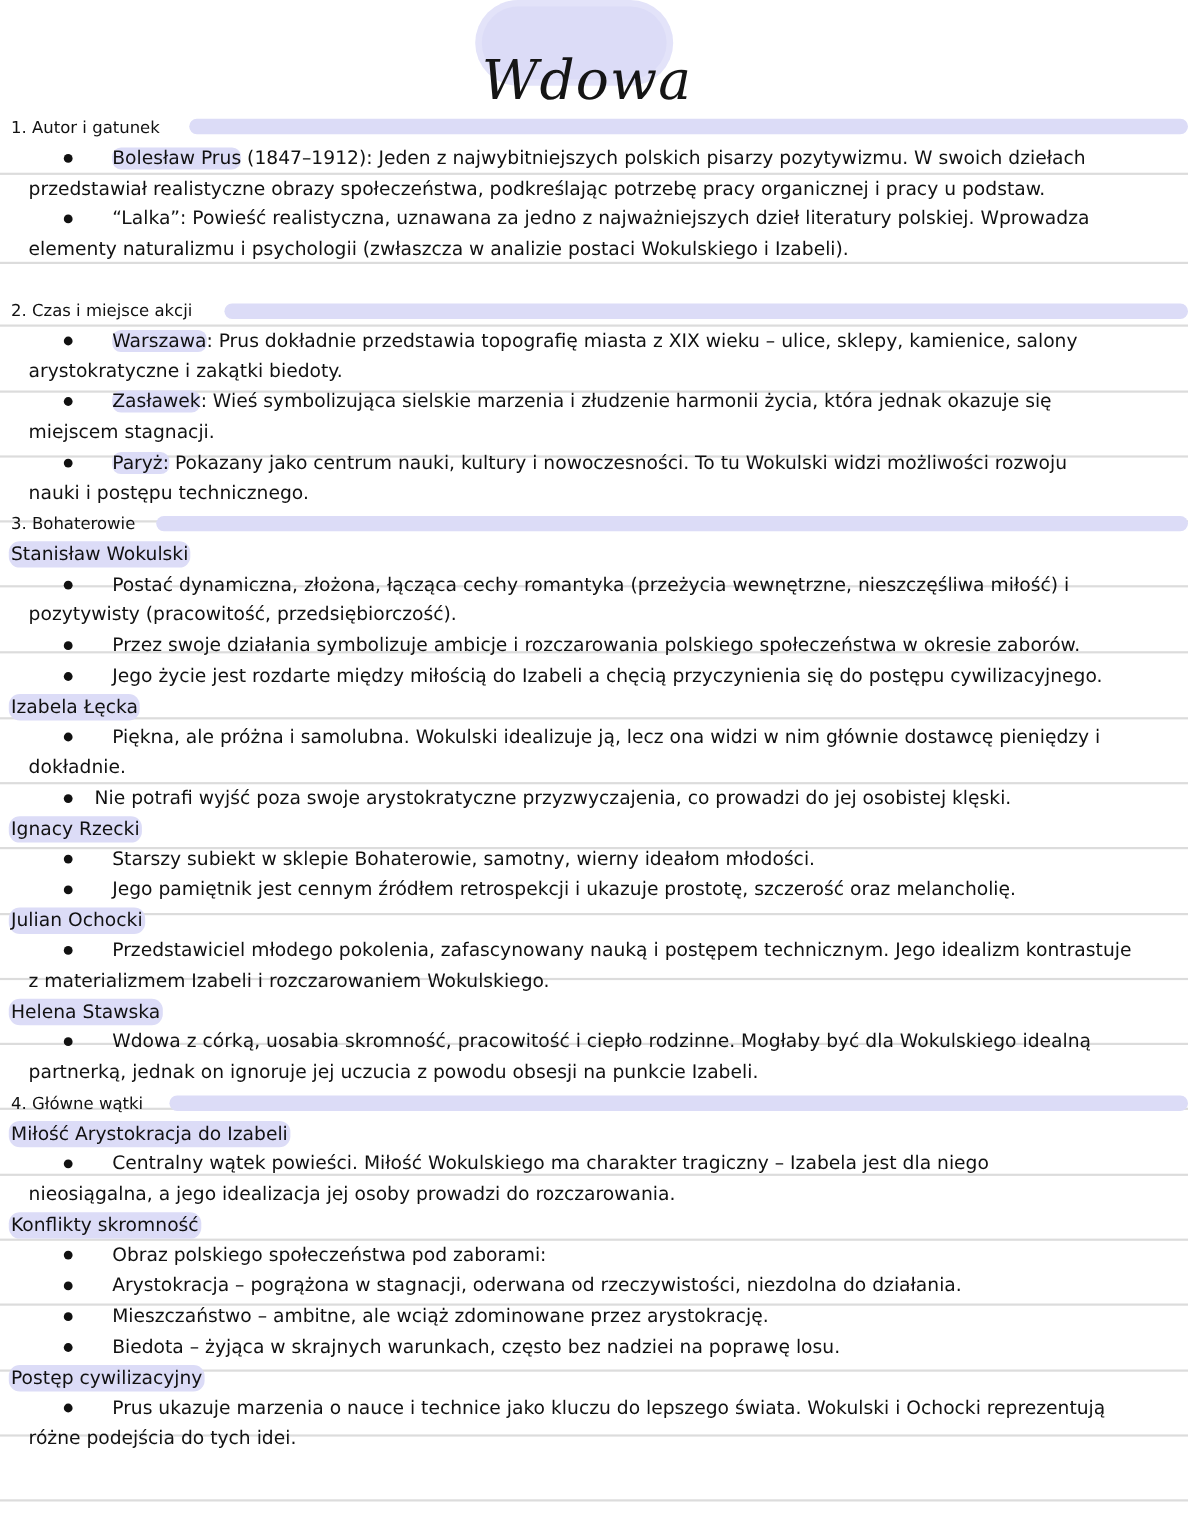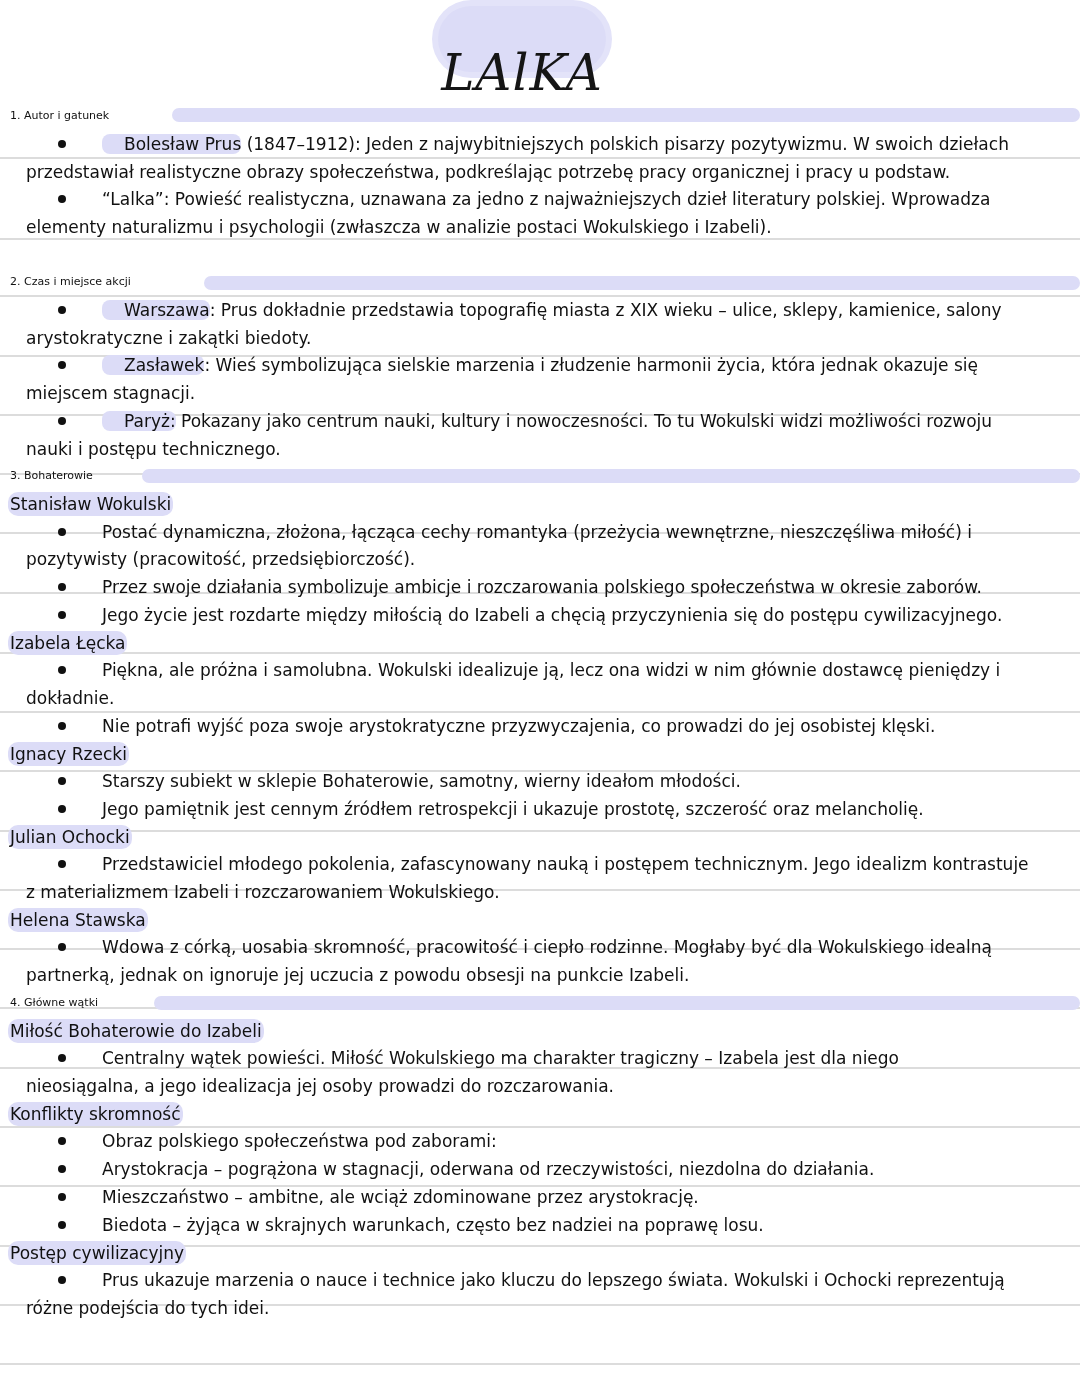--- a/index.html
+++ b/index.html
@@ -12,33 +12,33 @@
     position: absolute; left: 438px; top: 6px; width: 168px; height: 66px;
     background: #dcdcf7; border-radius: 34px;
     box-shadow: 0 0 0 6px #e3e3f9;
   }
   .title {
     position: absolute; left: 438px; top: 4px; width: 168px; text-align: center;
     font-family: "DejaVu Serif", serif; font-style: italic; font-size: 50px;
     letter-spacing: 1px; color: #151515; line-height: 70px; font-weight: normal;
   }
   .line { position: absolute; font-size: 17px; line-height: 24px; white-space: nowrap; }
-  .sec-head { position: absolute; left: 10px; font-size: 11px; line-height: 24px; white-space: nowrap; }
+  .sec-head { position: absolute; left: 10px; font-size: 15px; line-height: 24px; white-space: nowrap; }
   .sec-bar {
     position: absolute; height: 14px; background: #dcdcf7; border-radius: 7px; right: 0;
   }
   .sub-head {
     position: absolute; left: 8px; font-size: 17px; line-height: 24px; white-space: nowrap;
     padding: 0 2px;
     background: #dcdcf7; border-radius: 10px;
   }
   .bullet {
     position: absolute; left: 58px; width: 8px; height: 8px; border-radius: 50%; background: #111;
   }
-  .hl { background: #dcdcf7; border-radius: 8px; padding-left: 22px; }
+  .hl { background: #dcdcf7; border-radius: 8px; }
 </style>
 </head>
 <body>
 
 <div>
   <div class="rule" style="top:157px"></div>
   <div class="rule" style="top:238px"></div>
   <div class="rule" style="top:295px"></div>
   <div class="rule" style="top:355px"></div>
   <div class="rule" style="top:414px"></div>
@@ -54,21 +54,21 @@
   <div class="rule" style="top:1007px"></div>
   <div class="rule" style="top:1067px"></div>
   <div class="rule" style="top:1126px"></div>
   <div class="rule" style="top:1185px"></div>
   <div class="rule" style="top:1245px"></div>
   <div class="rule" style="top:1304px"></div>
   <div class="rule" style="top:1363px"></div>
 </div>
 
 <div class="title-wrap"></div>
-<h1 class="title">LAlKA</h1>
+<h1 class="title">Wdowa</h1>
 
 <div class="sec-bar" style="top:108px; left:172px;"></div>
 <div class="sec-head" style="top:104px">1. Autor i gatunek</div>
 
 <div class="bullet" style="top:140px"></div>
 <div class="line" style="left:102px; top:132px">
   <span class="hl">Bolesław Prus</span><span> (1847–1912): Jeden z najwybitniejszych polskich pisarzy pozytywizmu. W swoich dziełach</span>
 </div>
 <div class="line" style="left:26px; top:160px">przedstawiał realistyczne obrazy społeczeństwa, podkreślając potrzebę pracy organicznej i pracy u podstaw.</div>
 
@@ -107,42 +107,42 @@
 <div class="bullet" style="top:583px"></div>
 <div class="line" style="left:102px; top:575px">Przez swoje działania symbolizuje ambicje i rozczarowania polskiego społeczeństwa w okresie zaborów.</div>
 <div class="bullet" style="top:611px"></div>
 <div class="line" style="left:102px; top:603px">Jego życie jest rozdarte między miłością do Izabeli a chęcią przyczynienia się do postępu cywilizacyjnego.</div>
 
 <div class="sub-head" style="top:631px">Izabela Łęcka</div>
 <div class="bullet" style="top:666px"></div>
 <div class="line" style="left:102px; top:658px">Piękna, ale próżna i samolubna. Wokulski idealizuje ją, lecz ona widzi w nim głównie dostawcę pieniędzy i</div>
 <div class="line" style="left:26px; top:686px">dokładnie.</div>
 <div class="bullet" style="top:722px"></div>
-<div class="line" style="left:102px; top:714px">Nie potrafi wyjść poza swoje arystokratyczne przyzwyczajenia, co prowadzi do jej osobistej klęski.</div>
+<div class="line" style="left:86px; top:714px">Nie potrafi wyjść poza swoje arystokratyczne przyzwyczajenia, co prowadzi do jej osobistej klęski.</div>
 
 <div class="sub-head" style="top:742px">Ignacy Rzecki</div>
 <div class="bullet" style="top:777px"></div>
 <div class="line" style="left:102px; top:769px">Starszy subiekt w sklepie Bohaterowie, samotny, wierny ideałom młodości.</div>
 <div class="bullet" style="top:805px"></div>
 <div class="line" style="left:102px; top:797px">Jego pamiętnik jest cennym źródłem retrospekcji i ukazuje prostotę, szczerość oraz melancholię.</div>
 
 <div class="sub-head" style="top:825px">Julian Ochocki</div>
 <div class="bullet" style="top:860px"></div>
 <div class="line" style="left:102px; top:852px">Przedstawiciel młodego pokolenia, zafascynowany nauką i postępem technicznym. Jego idealizm kontrastuje</div>
 <div class="line" style="left:26px; top:880px">z materializmem Izabeli i rozczarowaniem Wokulskiego.</div>
 
 <div class="sub-head" style="top:908px">Helena Stawska</div>
 <div class="bullet" style="top:943px"></div>
 <div class="line" style="left:102px; top:935px">Wdowa z córką, uosabia skromność, pracowitość i ciepło rodzinne. Mogłaby być dla Wokulskiego idealną</div>
 <div class="line" style="left:26px; top:963px">partnerką, jednak on ignoruje jej uczucia z powodu obsesji na punkcie Izabeli.</div>
 
 <div class="sec-bar" style="top:996px; left:154px;"></div>
 <div class="sec-head" style="top:991px">4. Główne wątki</div>
 
-<div class="sub-head" style="top:1019px">Miłość Bohaterowie do Izabeli</div>
+<div class="sub-head" style="top:1019px">Miłość Arystokracja do Izabeli</div>
 <div class="bullet" style="top:1054px"></div>
 <div class="line" style="left:102px; top:1046px">Centralny wątek powieści. Miłość Wokulskiego ma charakter tragiczny – Izabela jest dla niego</div>
 <div class="line" style="left:26px; top:1074px">nieosiągalna, a jego idealizacja jej osoby prowadzi do rozczarowania.</div>
 
 <div class="sub-head" style="top:1102px">Konflikty skromność</div>
 <div class="bullet" style="top:1137px"></div>
 <div class="line" style="left:102px; top:1129px">Obraz polskiego społeczeństwa pod zaborami:</div>
 <div class="bullet" style="top:1165px"></div>
 <div class="line" style="left:102px; top:1157px">Arystokracja – pogrążona w stagnacji, oderwana od rzeczywistości, niezdolna do działania.</div>
 <div class="bullet" style="top:1193px"></div>

